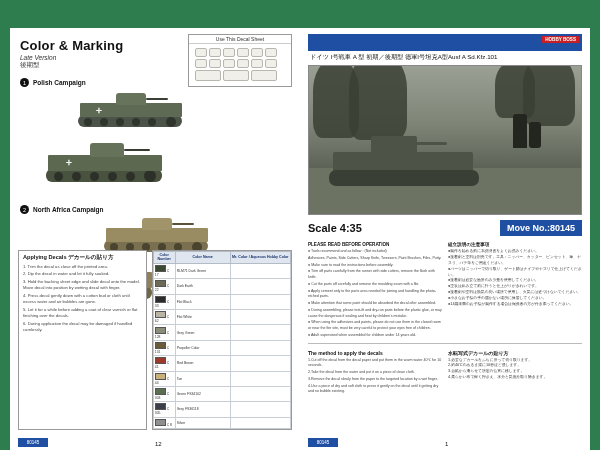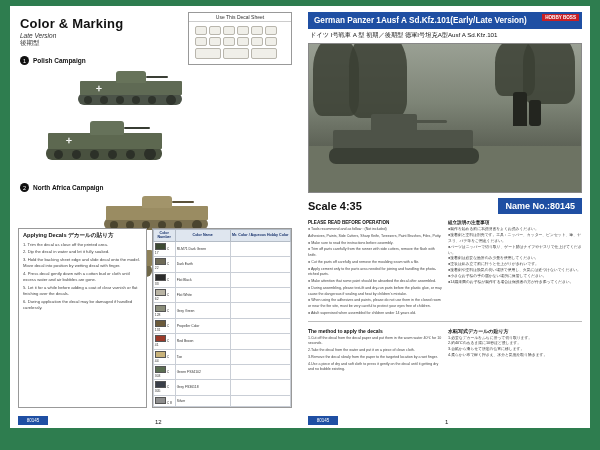--- a/index.html
+++ b/index.html
@@ -5,21 +5,21 @@
   html,body{margin:0;padding:0;}
   body{
     width:600px;height:450px;overflow:hidden;
     background:#ffffff;
     font-family:"Liberation Sans",sans-serif;
   }
   .page{
     position:relative;width:600px;height:450px;
     background:#2e7d4f;
     box-sizing:border-box;
-    padding:6px 10px;
+    padding:28px 10px;
   }
   .sheet{
     position:relative;width:580px;height:422px;background:#ffffff;
     display:flex;
   }
   .half{position:relative;box-sizing:border-box;}
   .left{width:50%;padding:6px 6px 0 8px;}
   .right{width:50%;padding:0;}
 
   
@@ -296,21 +296,20 @@
       <div class="footer">
         <span class="fbadge" style="left:8px;">80145</span>
         <span class="fpage" style="left:50%;">12</span>
       </div>
     </div>
 
     <div class="half right">
       <div class="rp">
 
         <div class="rp-band">
-          <span class="tt">German Panzer 1Ausf A Sd.Kfz.101(Early/Late Version)</span>
           <span class="hobby">HOBBY BOSS</span>
         </div>
 
         <div class="rp-jp">ドイツ I号戦車 A 型 初期／後期型   德軍I号坦克A型Ausf A Sd.Kfz.101</div>
 
         <div class="photo">
           <span class="tree" style="left:4px;top:-6px;width:46px;height:78px;"></span>
           <span class="tree" style="left:40px;top:-12px;width:58px;height:86px;"></span>
           <span class="tree" style="right:6px;top:-10px;width:52px;height:70px;"></span>
           <span class="tree" style="right:46px;top:-4px;width:40px;height:56px;"></span>
@@ -318,21 +317,21 @@
           <span class="pfig" style="right:54px;top:48px;width:14px;height:34px;"></span>
           <span class="pfig" style="right:40px;top:56px;width:12px;height:26px;border-radius:3px;"></span>
           <span class="ptank" style="left:24px;top:86px;width:140px;height:22px;"></span>
           <span class="ptank" style="left:62px;top:70px;width:46px;height:18px;"></span>
           <span class="ptank" style="left:104px;top:76px;width:34px;height:3px;"></span>
           <span class="ptrk" style="left:20px;top:104px;width:150px;height:16px;"></span>
         </div>
 
         <div class="scale-row">
           <span class="scale">Scale 4:35</span>
-          <span class="item">Name No.:80145</span>
+          <span class="item">Move No.:80145</span>
         </div>
 
         <div class="cols">
           <div class="col">
             <h5>PLEASE  READ  BEFORE  OPERATION</h5>
             <p>● Tools recommend and as follow : (Not included)</p>
             <p>   Adhesives, Paints, Side Cutters, Sharp Knife, Tweezers, Paint Brushes, Files, Putty.</p>
             <p>● Make sure to read the instructions before assembly.</p>
             <p>● Trim off parts carefully from the runner with side cutters, remove the flash with knife.</p>
             <p>● Cut the parts off carefully and remove the moulding seam with a file.</p>

